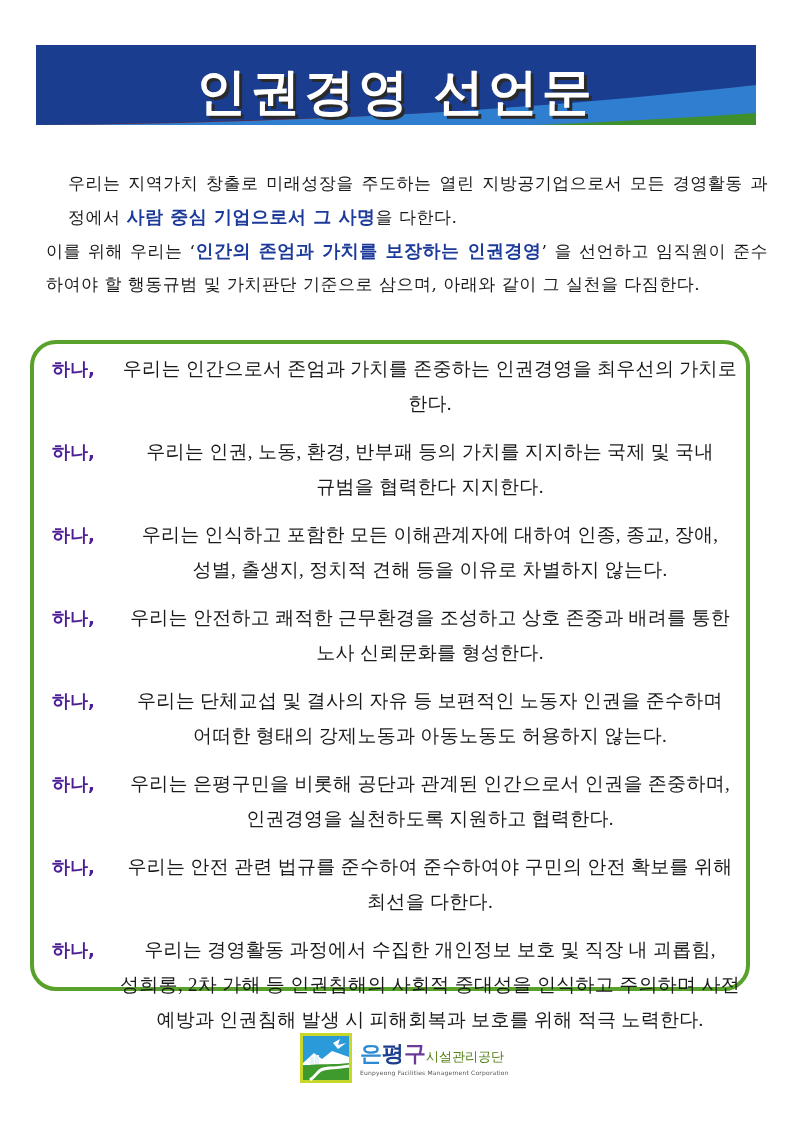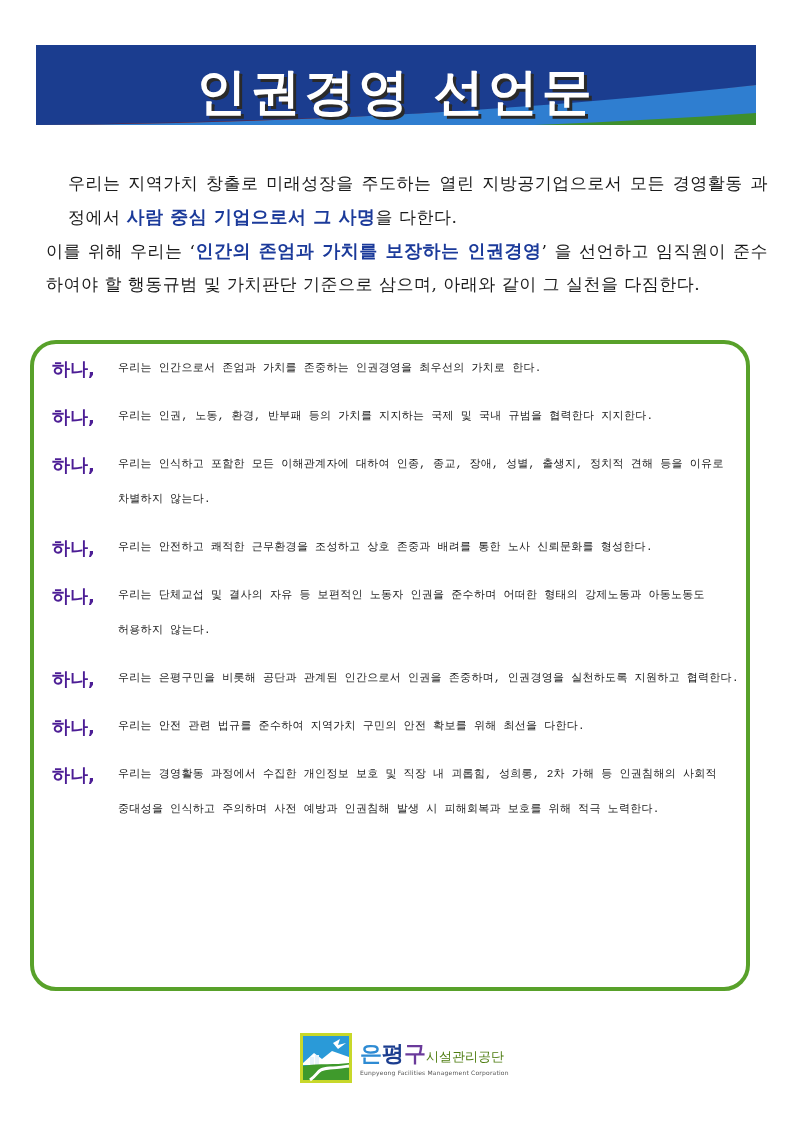--- a/index.html
+++ b/index.html
@@ -30,22 +30,22 @@
       position: absolute; left: 30px; top: 340px; width: 712px; height: 643px;
       border: 4px solid #58a12a; border-radius: 26px;
     }
     .pledges { position: absolute; left: 52px; top: 351px; width: 690px; }
     .pledge { display: flex; margin-bottom: 13px; }
     .pledge-head {
       width: 66px; flex: none; font-family: "DejaVu Sans", sans-serif; font-weight: bold; font-size: 18px;
       line-height: 35px; color: #4c1d95;
     }
     .pledge-text {
-      flex: 1; font-family: Liberation Mono, monospace; font-size: 11px; line-height: 35px; color: #1a1a1a;
-      letter-spacing: 0.3px; word-break: keep-all;
+      flex: 1; font-family: Liberation Serif, serif; font-size: 19px; line-height: 35px; color: #1a1a1a;
+      letter-spacing: 0.3px; word-break: keep-all; text-align: center;
     }
     .logo { position: absolute; left: 300px; top: 1033px; width: 210px; height: 52px; }
     .logo-mark { position: absolute; left: 0; top: 0; width: 52px; height: 50px; }
     .logo-name { position: absolute; left: 60px; top: 6px; font-weight: bold; white-space: nowrap; }
     .logo-name .big { font-size: 22px; }
     .logo-name .c1 { color: #2e8bd3; }
     .logo-name .c2 { color: #1b3d8f; }
     .logo-name .c3 { color: #6a3a9a; }
     .logo-name .small { font-size: 13px; color: #4d7c0f; font-weight: normal; }
     .logo-en { position: absolute; left: 60px; top: 36px; font-size: 6px; color: #555; white-space: nowrap; letter-spacing: 0.2px; }
@@ -89,21 +89,21 @@
   <div class="pledge">
     <div class="pledge-head">하나,</div>
     <div class="pledge-text">우리는 단체교섭 및 결사의 자유 등 보편적인 노동자 인권을 준수하며 어떠한 형태의 강제노동과 아동노동도 허용하지 않는다.</div>
   </div>
   <div class="pledge">
     <div class="pledge-head">하나,</div>
     <div class="pledge-text">우리는 은평구민을 비롯해 공단과 관계된 인간으로서 인권을 존중하며, 인권경영을 실천하도록 지원하고 협력한다.</div>
   </div>
   <div class="pledge">
     <div class="pledge-head">하나,</div>
-    <div class="pledge-text">우리는 안전 관련 법규를 준수하여 지역가치 구민의 안전 확보를 위해 최선을 다한다.</div>
+    <div class="pledge-text">우리는 안전 관련 법규를 준수하여 준수하여야 구민의 안전 확보를 위해 최선을 다한다.</div>
   </div>
   <div class="pledge">
     <div class="pledge-head">하나,</div>
     <div class="pledge-text">우리는 경영활동 과정에서 수집한 개인정보 보호 및 직장 내 괴롭힘, 성희롱, 2차 가해 등 인권침해의 사회적 중대성을 인식하고 주의하며 사전 예방과 인권침해 발생 시 피해회복과 보호를 위해 적극 노력한다.</div>
   </div>
 </div>
 
 <div class="logo">
   <svg class="logo-mark" viewBox="0 0 52 50">
     <rect x="0" y="0" width="52" height="50" fill="#c8d82a"></rect>

